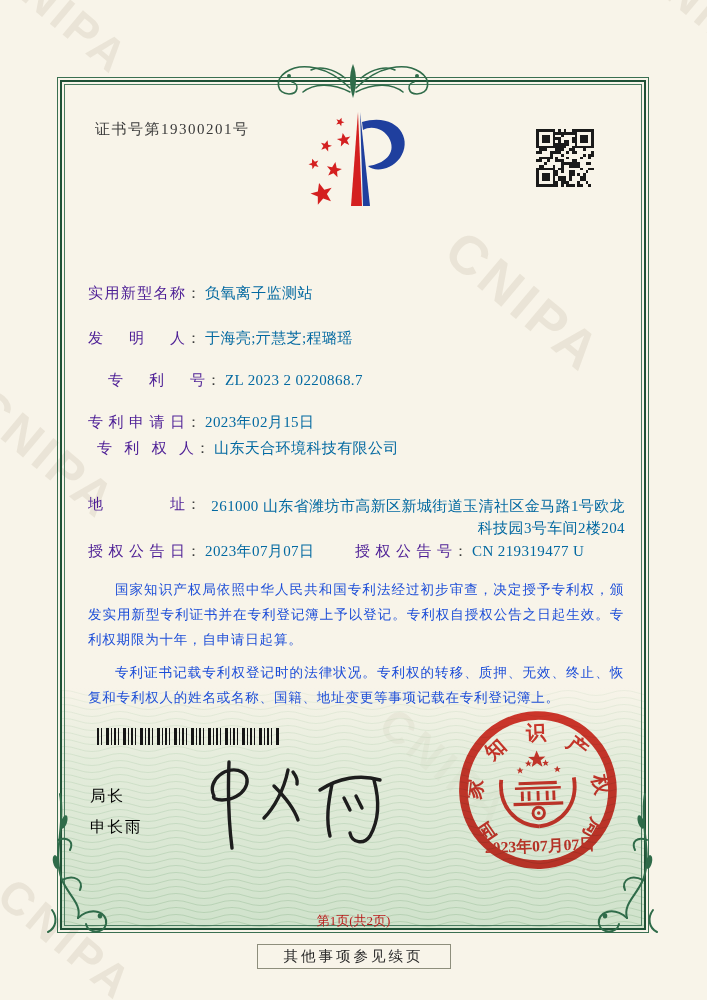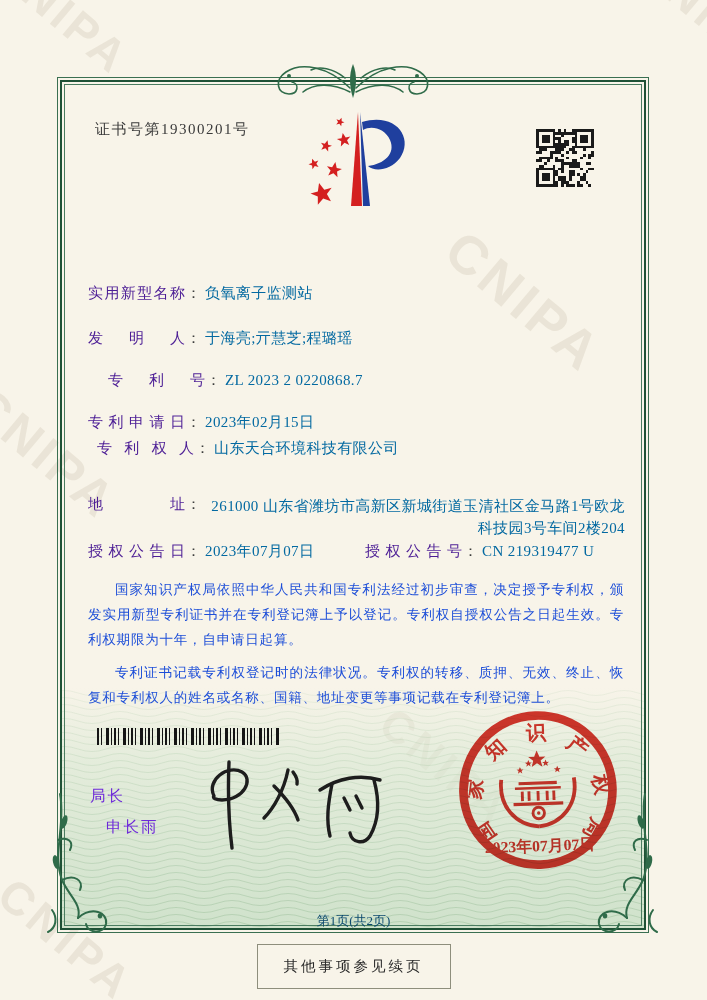--- a/index.html
+++ b/index.html
@@ -28,45 +28,45 @@
   .title{position:absolute;left:0;right:0;top:217px;text-align:center;
          font-size:35px;font-weight:bold;letter-spacing:7px;color:#161616;}
 
   .fields{position:absolute;left:88px;top:284px;width:534px;font-size:15px;}
   .frow{position:absolute;left:0;white-space:nowrap;}
   .flabel{display:inline-block;width:97px;text-align:justify;text-align-last:justify;
           color:#4c1d95;vertical-align:top;}
   .fcolon{color:#3d3d3d;margin:0 4px 0 1px;}
   .fval{color:#0369a1;letter-spacing:0.4px;}
   .addr-val{display:inline-block;width:420px;white-space:normal;line-height:22px;vertical-align:top;text-align:right;}
-  .pair2{position:absolute;left:277px;top:0;}
+  .pair2{position:absolute;left:267px;top:0;}
 
   .paras{position:absolute;left:88px;top:577px;width:536px;font-size:13.5px;
          line-height:25px;letter-spacing:0.8px;color:#1d4ed8;text-align:justify;}
   .paras p{margin:0;text-indent:2em;}
   .paras p + p{margin-top:8px;}
 
   .barcode{position:absolute;left:97px;top:728px;width:184px;height:17px;
      background:repeating-linear-gradient(90deg,
        #151515 0 2px, transparent 2px 4px,
        #151515 4px 5px, transparent 5px 9px,
        #151515 9px 12px, transparent 12px 14px,
        #151515 14px 15px, transparent 15px 17px);}
 
   .sign-label{position:absolute;left:90px;font-size:15.5px;
-      font-family:"Liberation Sans","DejaVu Sans",sans-serif;color:#6d28d9;letter-spacing:2px;}
+      font-family:"Liberation Sans","DejaVu Sans",sans-serif;color:#000000;letter-spacing:2px;}
   .sig{position:absolute;left:192px;top:756px;}
 
   .seal{position:absolute;left:452px;top:706px;transform:rotate(-2deg);opacity:.93;mix-blend-mode:multiply;}
   .seal text{font-family:"Liberation Serif","DejaVu Serif",serif;}
 
-  .page-info{position:absolute;left:0;right:0;top:912px;text-align:center;font-size:13px;color:#0c4a6e;}
+  .page-info{position:absolute;left:0;right:0;top:912px;text-align:center;font-size:13px;color:#b91c1c;}
 
   .cont-box{position:absolute;left:50%;transform:translateX(-50%);top:944px;
-     border:1px solid #8e8e7c;background:#f8f4e9;padding:12px 26px;
+     border:1px solid #8e8e7c;background:#f8f4e9;padding:2px 26px;
      font-size:14.5px;letter-spacing:3px;color:#2a2a2a;}
 
   .qr{position:absolute;left:536px;top:129px;width:58px;height:58px;}
 </style>
 </head>
 <body>
 
 <div class="page">
 
   <div class="wm" style="left:-18px;top:-14px;font-size:46px;">CNIPA</div>
@@ -435,21 +435,21 @@
   </div>
 
   <div class="paras">
     <p>国家知识产权局依照中华人民共和国专利法经过初步审查，决定授予专利权，颁发实用新型专利证书并在专利登记簿上予以登记。专利权自授权公告之日起生效。专利权期限为十年，自申请日起算。</p>
     <p>专利证书记载专利权登记时的法律状况。专利权的转移、质押、无效、终止、恢复和专利权人的姓名或名称、国籍、地址变更等事项记载在专利登记簿上。</p>
   </div>
 
   <div class="barcode"></div>
 
   <div class="sign-label" style="top:786px;">局长</div>
-  <div class="sign-label" style="top:817px;margin-left:16px;">申长雨</div>
+  <div class="sign-label" style="top:817px;">申长雨</div>
 
   <svg class="sig" width="210" height="100" viewBox="0 0 210 100">
     <g stroke="#1d1d1d" fill="none" stroke-width="3.4" stroke-linecap="round" stroke-linejoin="round">
       <path d="M22,40 C14,24 36,8 50,16 C62,23 52,44 30,44 C24,44 20,42 22,40 Z"></path>
       <path d="M37,6 C36,30 36,60 40,92"></path>
       <path d="M96,14 C92,34 82,52 72,62"></path>
       <path d="M82,30 C92,40 102,52 106,64"></path>
       <path d="M101,16 C104,20 106,24 105,28"></path>
       <path d="M128,34 C146,22 168,18 188,24"></path>
       <path d="M140,28 C136,48 134,64 138,80"></path>

